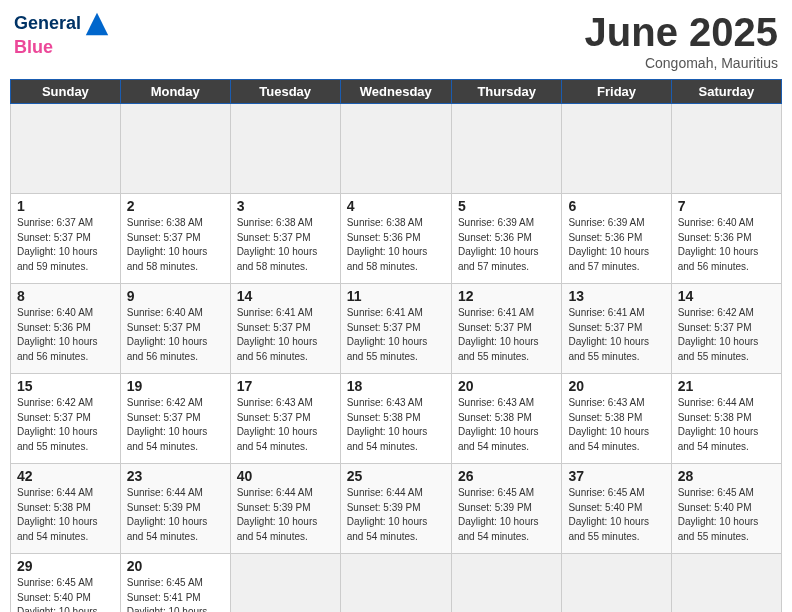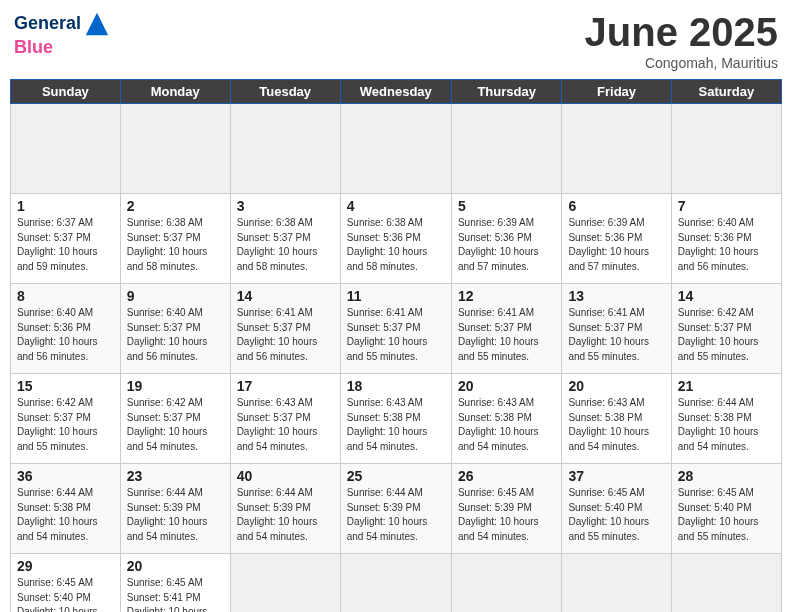--- a/index.html
+++ b/index.html
@@ -172,21 +172,21 @@
         <td><span class="day-num">18</span>
 <span class="day-info">Sunrise: 6:43 AM<br>Sunset: 5:38 PM<br>Daylight: 10 hours and 54 minutes.</span></td>
         <td><span class="day-num">20</span>
 <span class="day-info">Sunrise: 6:43 AM<br>Sunset: 5:38 PM<br>Daylight: 10 hours and 54 minutes.</span></td>
         <td><span class="day-num">20</span>
 <span class="day-info">Sunrise: 6:43 AM<br>Sunset: 5:38 PM<br>Daylight: 10 hours and 54 minutes.</span></td>
         <td><span class="day-num">21</span>
 <span class="day-info">Sunrise: 6:44 AM<br>Sunset: 5:38 PM<br>Daylight: 10 hours and 54 minutes.</span></td>
       </tr>
       <tr>
-        <td><span class="day-num">36</span>
+        <td><span class="day-num">42</span>
 <span class="day-info">Sunrise: 6:44 AM<br>Sunset: 5:38 PM<br>Daylight: 10 hours and 54 minutes.</span></td>
         <td><span class="day-num">23</span>
 <span class="day-info">Sunrise: 6:44 AM<br>Sunset: 5:39 PM<br>Daylight: 10 hours and 54 minutes.</span></td>
         <td><span class="day-num">40</span>
 <span class="day-info">Sunrise: 6:44 AM<br>Sunset: 5:39 PM<br>Daylight: 10 hours and 54 minutes.</span></td>
         <td><span class="day-num">25</span>
 <span class="day-info">Sunrise: 6:44 AM<br>Sunset: 5:39 PM<br>Daylight: 10 hours and 54 minutes.</span></td>
         <td><span class="day-num">26</span>
 <span class="day-info">Sunrise: 6:45 AM<br>Sunset: 5:39 PM<br>Daylight: 10 hours and 54 minutes.</span></td>
         <td><span class="day-num">37</span>

